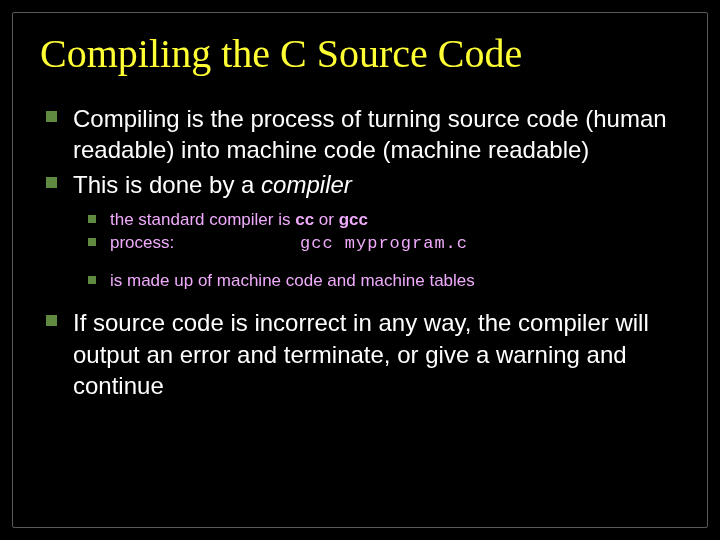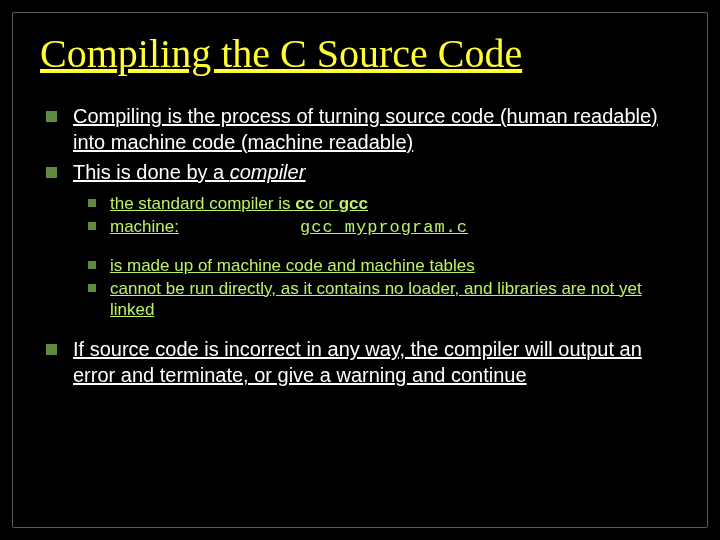--- a/index.html
+++ b/index.html
@@ -1,15 +1,15 @@
 <!DOCTYPE html>
 <html><head>
 <meta charset="utf-8">
 <style>
-  * { margin: 0; padding: 0; box-sizing: border-box; text-decoration: underline; }
+  * { margin: 0; padding: 0; box-sizing: border-box; }
   html, body { width: 720px; height: 540px; background: #000; }
   .slide {
     width: 720px; height: 540px;
     background: #000;
     position: relative;
     padding: 20px 32px 28px 32px;
   }
   .inner-frame {
     position: absolute;
     top: 12px; left: 12px; right: 12px; bottom: 12px;
@@ -49,28 +49,28 @@
     margin-right: 16px;
   }
   .bullet2 {
     width: 8px; height: 8px; background: #5f8a3f;
     flex: 0 0 auto;
     margin-top: 6px;
     margin-right: 14px;
   }
   .t1 {
     font-family: Arial, Helvetica, sans-serif;
-    font-size: 20px;
+    font-size: 24px;
     color: #fff;
     line-height: 1.3;
   }
   .t2 {
     font-family: Arial, Helvetica, sans-serif;
     font-size: 17px;
-    color: #bef264;
+    color: #f0abfc;
     line-height: 1.25;
   }
   .em { font-style: italic; text-align: center; }
   .bold { font-weight: bold; }
   .mono {
     font-family: "Courier New", Courier, monospace;
     letter-spacing: 1px;
   }
   .syntax-line { display: inline-block; }
   .syntax-label { display: inline-block; width: 190px; }
@@ -100,34 +100,30 @@
     <div class="lvl2-group">
       <div class="lvl2">
         <div class="bullet2"></div>
         <div class="t2">
           <span>the standard compiler is </span><span class="bold">cc</span><span> or </span><span class="bold">gcc</span>
         </div>
       </div>
       <div class="lvl2">
         <div class="bullet2"></div>
         <div class="t2 syntax-line">
-          <span class="syntax-label">machine:</span><span class="mono">gcc myprogram.c</span>
+          <span class="syntax-label">process:</span><span class="mono">gcc myprogram.c</span>
         </div>
       </div>
     </div>
 
 
     <div class="lvl2-group">
       <div class="lvl2">
         <div class="bullet2"></div>
         <div class="t2">is made up of machine code and machine tables</div>
-      </div>
-      <div class="lvl2">
-        <div class="bullet2"></div>
-        <div class="t2">cannot be run directly, as it contains no loader, and libraries are not yet linked</div>
       </div>
     </div>
 
     <div class="lvl1">
       <div class="bullet1"></div>
       <div class="t1">If source code is incorrect in any way, the compiler will output an error and terminate, or give a warning and continue</div>
     </div>
 
   </div>
 </div>

